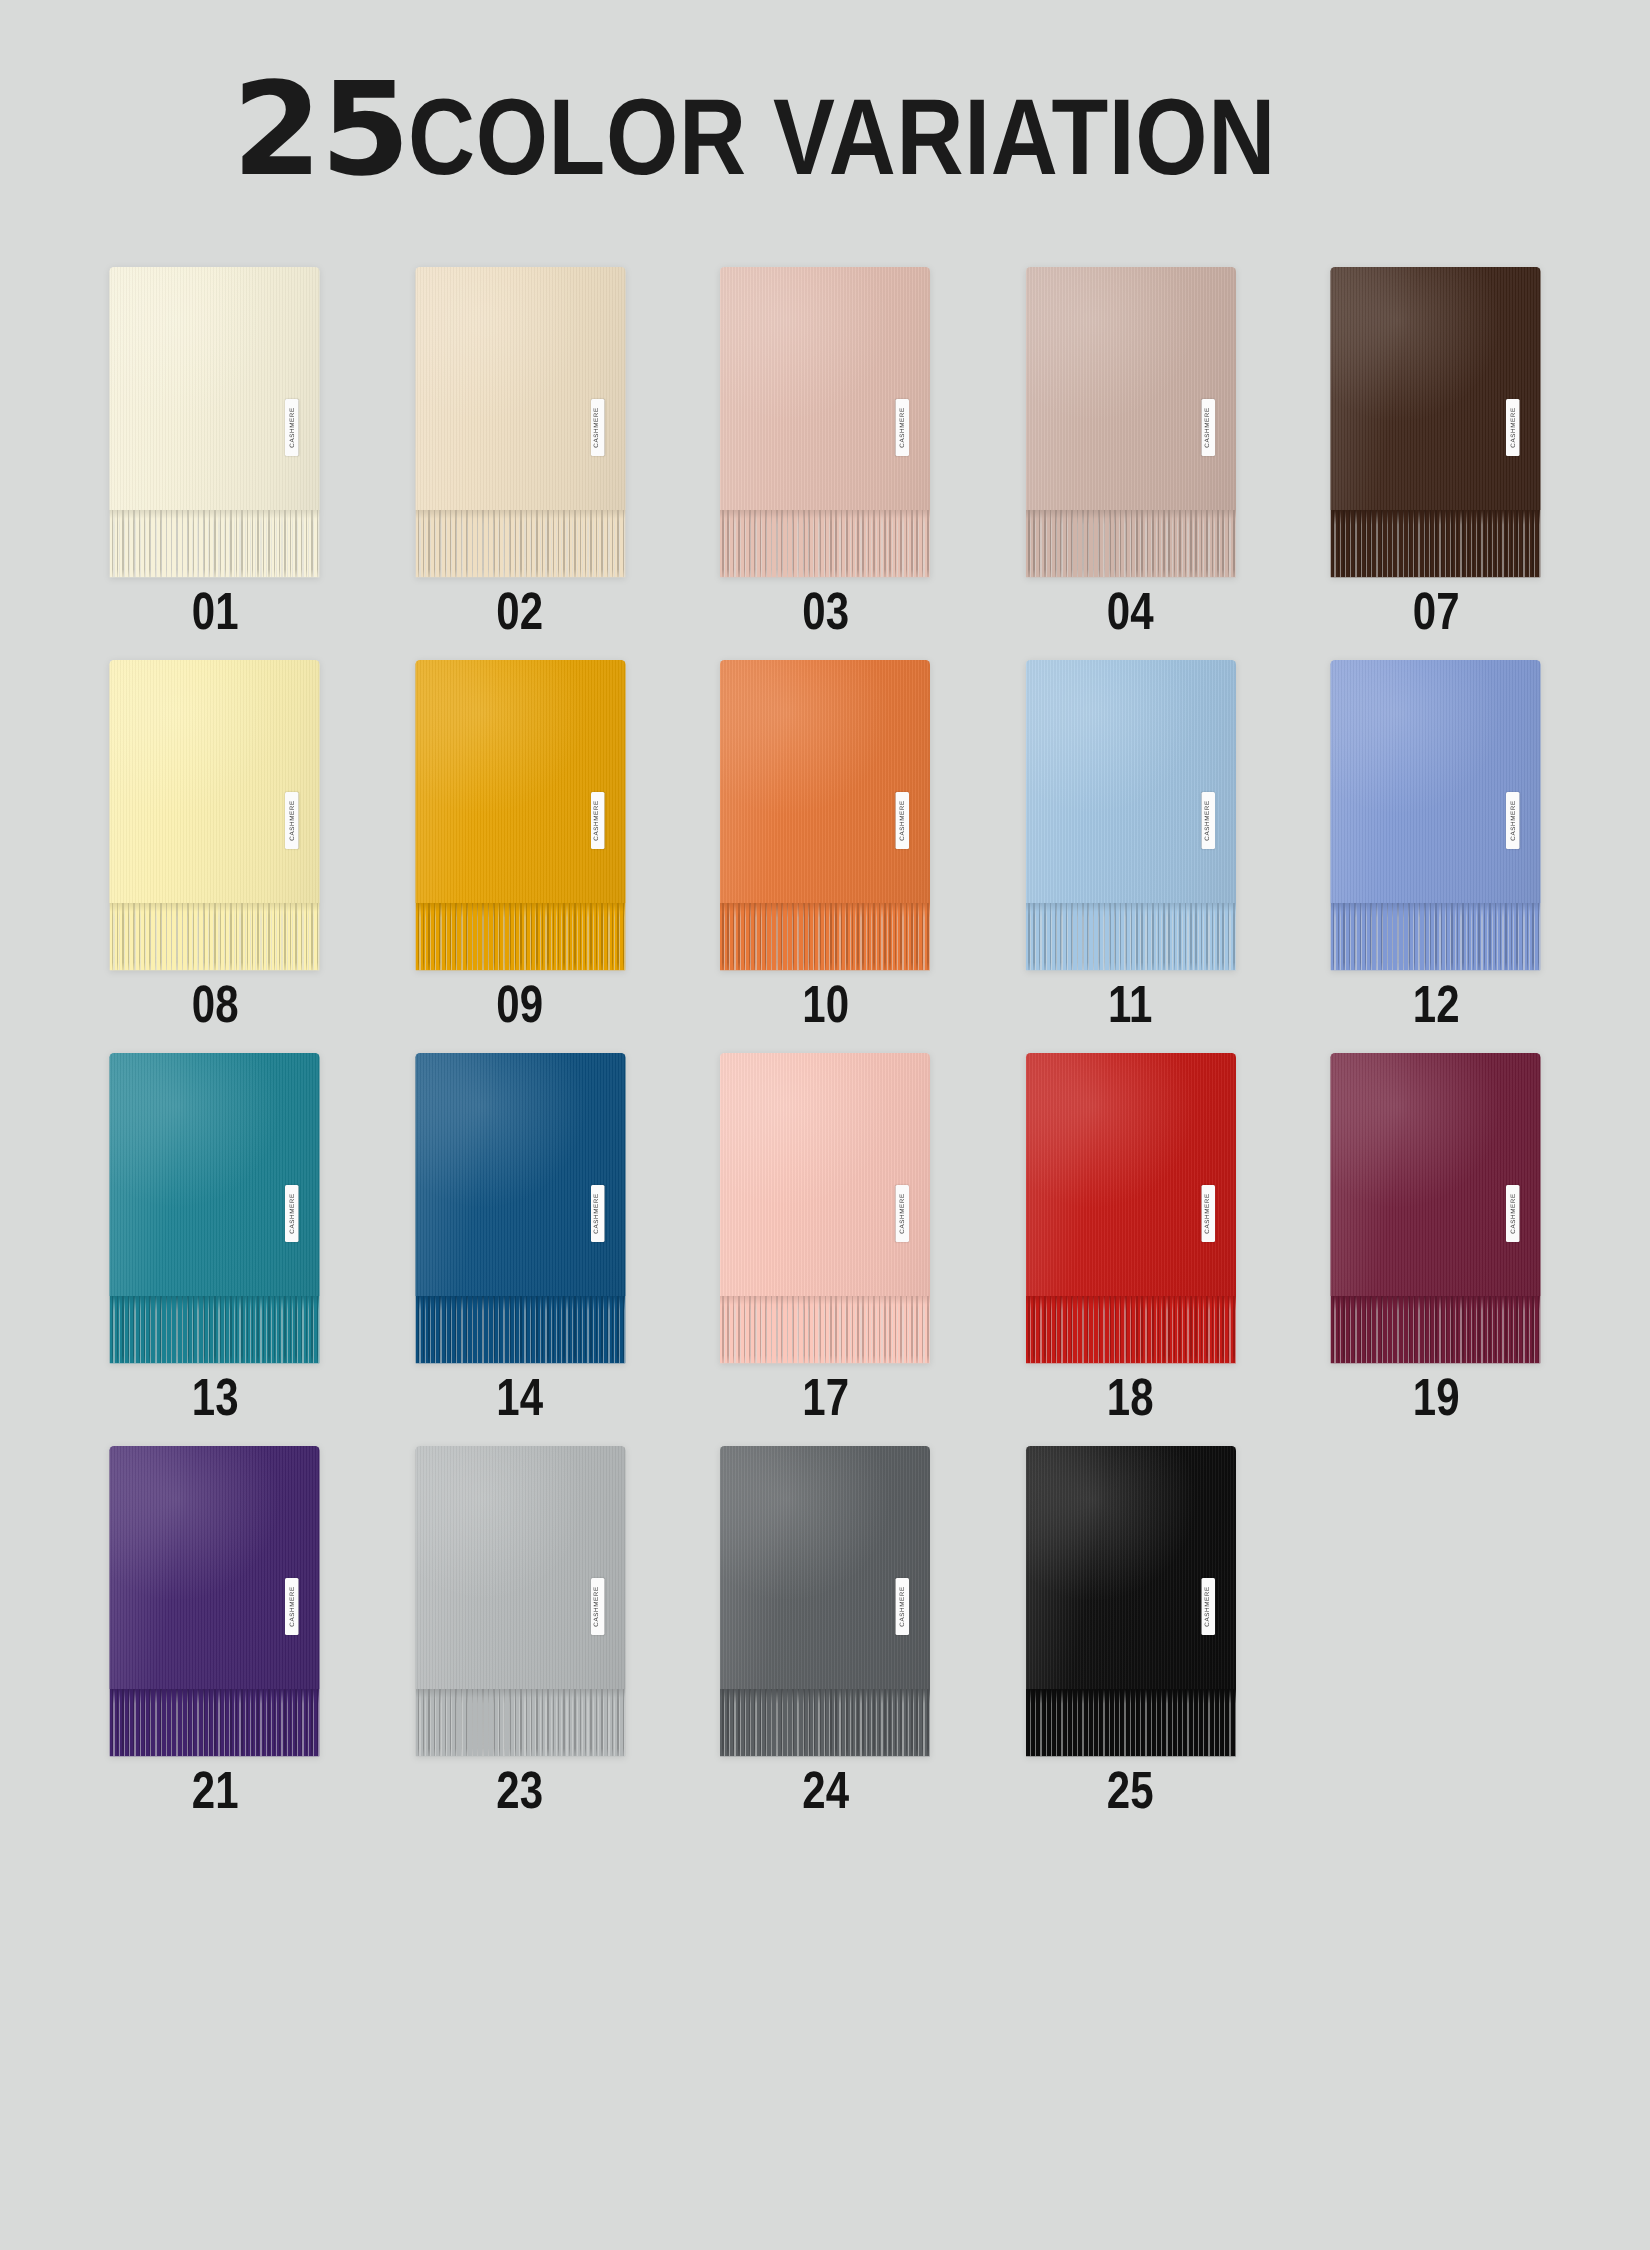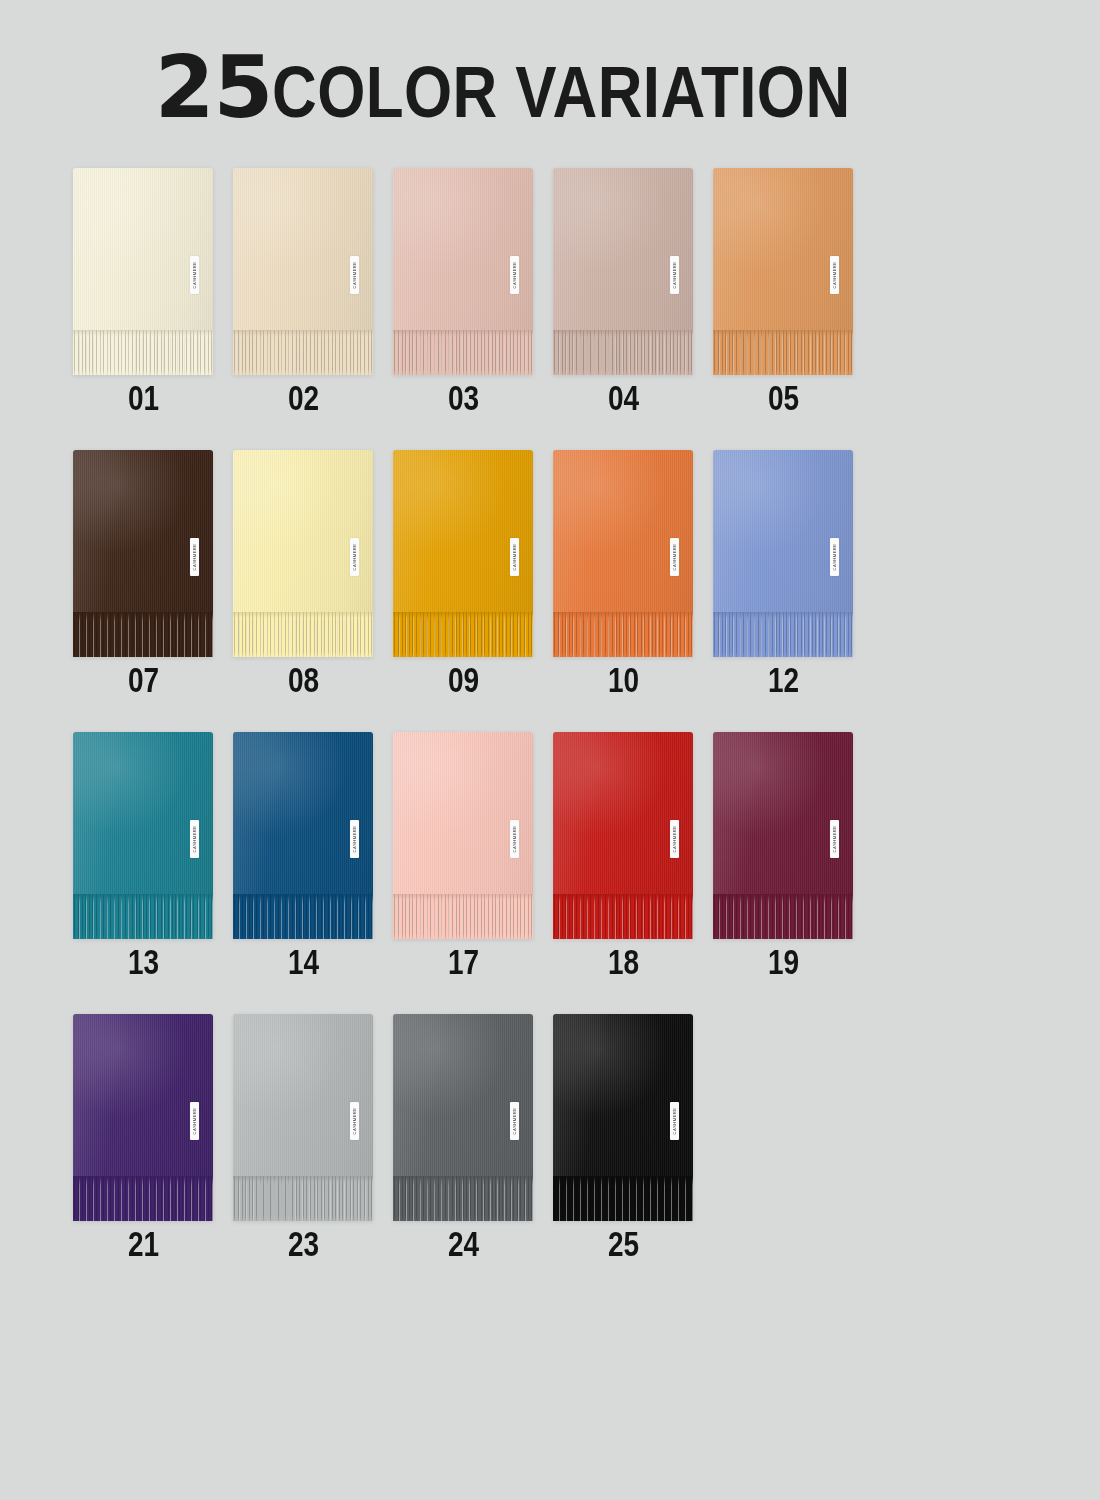--- a/index.html
+++ b/index.html
@@ -45,29 +45,28 @@
     letter-spacing: 0.5px;
     transform: scaleX(0.86);
     display: inline-block;
     transform-origin: left bottom;
     vertical-align: baseline;
   }
 
   
   .grid {
     position: absolute;
-    top: 168px;
+    top: 178px;
     left: 73px;
     width: 954px;
     display: grid;
     grid-template-columns: repeat(5, 140px);
     grid-auto-rows: 262px;
     column-gap: 63.5px;
     row-gap: 0px;
-    gap: 20px;
   }
 
   .cell {
     position: relative;
     width: 140px;
     height: 262px;
   }
 
   
   .scarf {
@@ -286,35 +285,20 @@
             <div class="fringe-seam"></div>
           </div>
           <div class="tag" style="background: rgb(251, 251, 251);">
             <span class="tag-text">CASHMERE</span>
           </div>
         </div>
         <div class="caption"><span>04</span></div>
       </div>
       <div class="cell">
         <div class="scarf">
-          <div class="scarf-body" style="background: rgb(224, 154, 94);"></div>
-          <div class="fringe">
-            <div class="fringe-base" style="background: rgb(224, 154, 94);"></div>
-            <div class="fringe-threads"></div>
-            <div class="fringe-gaps"></div>
-            <div class="fringe-seam"></div>
-          </div>
-          <div class="tag" style="background: rgb(251, 251, 251);">
-            <span class="tag-text">CASHMERE</span>
-          </div>
-        </div>
-        <div class="caption"><span>05</span></div>
-      </div>
-      <div class="cell">
-        <div class="scarf">
           <div class="scarf-body" style="background: rgb(60, 35, 23);"></div>
           <div class="fringe">
             <div class="fringe-base" style="background: rgb(60, 35, 23);"></div>
             <div class="fringe-threads"></div>
             <div class="fringe-gaps"></div>
             <div class="fringe-seam"></div>
           </div>
           <div class="tag" style="background: rgb(251, 251, 251);">
             <span class="tag-text">CASHMERE</span>
           </div>
@@ -361,20 +345,35 @@
             <div class="fringe-seam"></div>
           </div>
           <div class="tag" style="background: rgb(251, 251, 251);">
             <span class="tag-text">CASHMERE</span>
           </div>
         </div>
         <div class="caption"><span>10</span></div>
       </div>
       <div class="cell">
         <div class="scarf">
+          <div class="scarf-body" style="background: rgb(163, 198, 227);"></div>
+          <div class="fringe">
+            <div class="fringe-base" style="background: rgb(163, 198, 227);"></div>
+            <div class="fringe-threads"></div>
+            <div class="fringe-gaps"></div>
+            <div class="fringe-seam"></div>
+          </div>
+          <div class="tag" style="background: rgb(251, 251, 251);">
+            <span class="tag-text">CASHMERE</span>
+          </div>
+        </div>
+        <div class="caption"><span>11</span></div>
+      </div>
+      <div class="cell">
+        <div class="scarf">
           <div class="scarf-body" style="background: rgb(128, 153, 212);"></div>
           <div class="fringe">
             <div class="fringe-base" style="background: rgb(128, 153, 212);"></div>
             <div class="fringe-threads"></div>
             <div class="fringe-gaps"></div>
             <div class="fringe-seam"></div>
           </div>
           <div class="tag" style="background: rgb(251, 251, 251);">
             <span class="tag-text">CASHMERE</span>
           </div>

